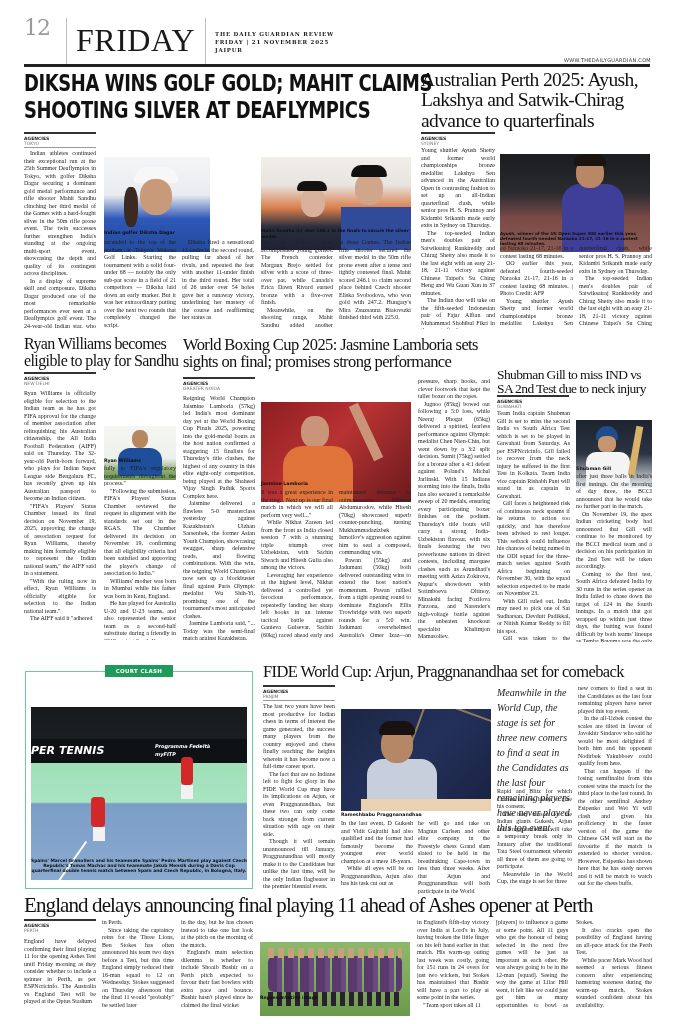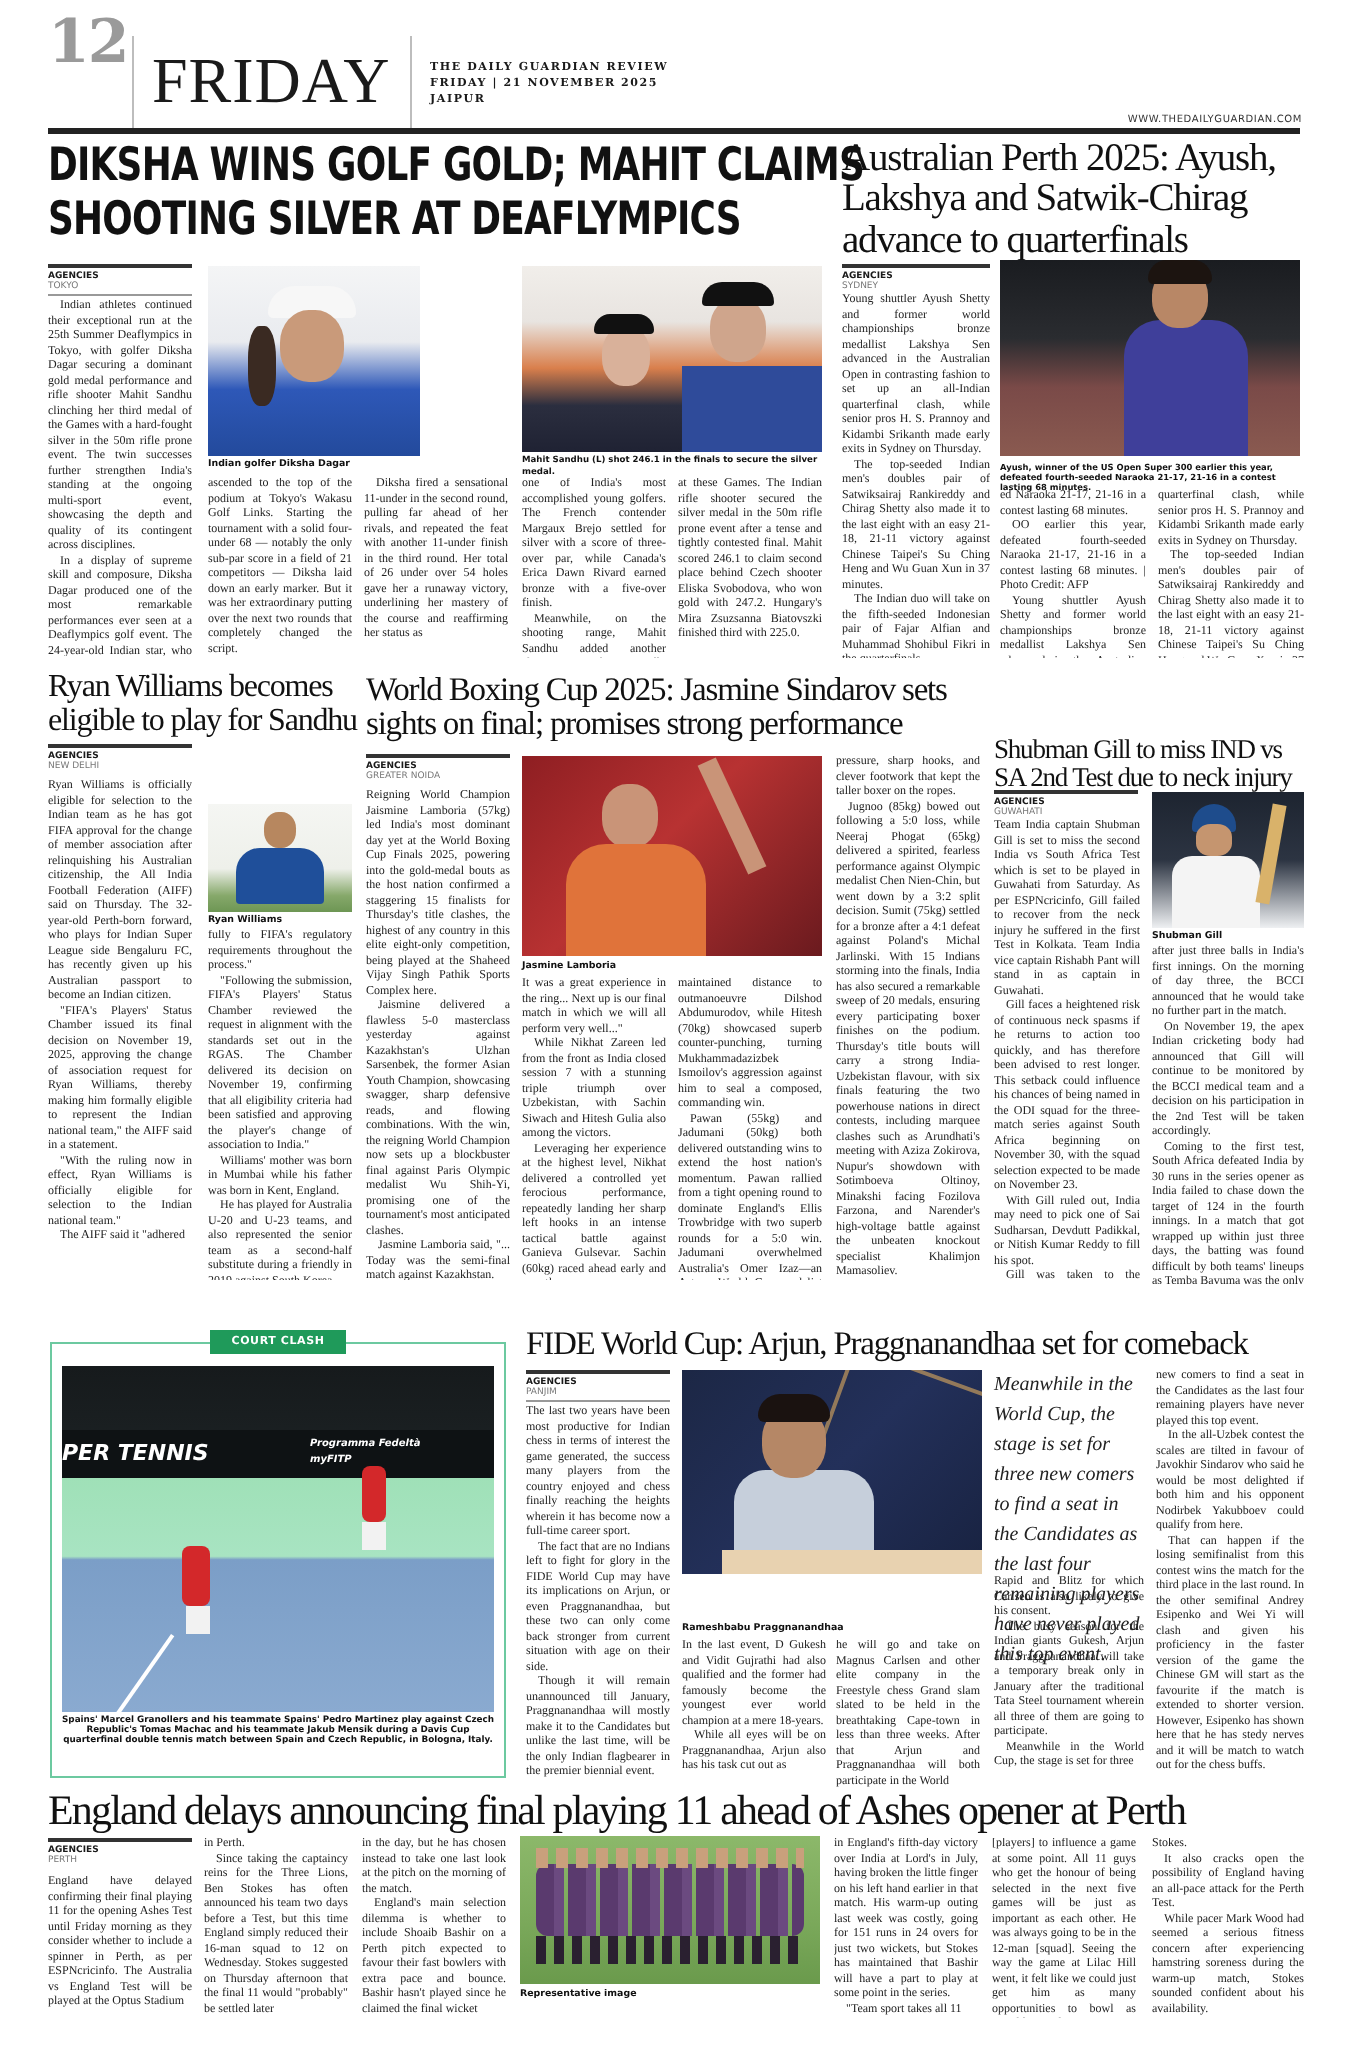--- a/index.html
+++ b/index.html
@@ -1,33 +1,33 @@
 <!DOCTYPE html>
 <html><head>
 <meta charset="utf-8">
 <style>
   * { box-sizing: border-box; margin: 0; padding: 0; }
   html, body { width: 673px; height: 1024px; background: #ffffff; overflow: hidden; }
   body { font-family: "Liberation Serif", serif; color: #1a1a1a; position: relative; }
   .abs { position: absolute; }
-  .masthead-num { font-family: "DejaVu Serif", serif; font-size: 30px; font-weight: bold; color: #9a9a9a; top: 4px; left: 24px; letter-spacing: -1px; }
+  .masthead-num { font-family: "DejaVu Serif", serif; font-size: 22px; font-weight: normal; color: #9a9a9a; top: 15px; left: 24px; letter-spacing: -1px; }
   .vline { background: #bdbdbd; width: 1px; }
   .masthead-sec { font-family: "Liberation Serif", serif; font-size: 32px; top: 22px; left: 76px; letter-spacing: 0.5px; }
   .masthead-meta { top: 30px; left: 215px; font-size: 5.5px; line-height: 8px; font-weight: bold; letter-spacing: 0.8px; font-family: "DejaVu Serif", serif; }
   .site { top: 57px; right: 22px; font-size: 5px; font-family: "DejaVu Sans", sans-serif; letter-spacing: 0.3px; color: #333; }
   .topbar { top: 64px; left: 24px; width: 626px; height: 3px; background: #222; }
   .h-cond { font-family: "DejaVu Sans", sans-serif; font-weight: bold; transform-origin: left top; letter-spacing: -0.5px; color: #111; line-height: 1; }
   .h-serif { font-family: "Liberation Serif", serif; color: #111; line-height: 1.05; letter-spacing: -0.6px; }
   .agency { font-family: "DejaVu Sans", sans-serif; font-size: 4.5px; font-weight: bold; line-height: 5px; border-top: 2px solid #333; padding-top: 2px; }
   .agency .loc { font-weight: normal; color: #777; display: block; }
   .agency-rule { height: 1px; background: #999; }
   .col { font-size: 6px; line-height: 7.5px; text-align: justify; color: #222; overflow: hidden; }
   .col p { text-indent: 6px; }
   .cap { font-family: "DejaVu Sans", sans-serif; font-size: 4.7px; font-weight: bold; line-height: 5.5px; color: #111; }
-  .photo { overflow: hidden; }
+  .photo { overflow: hidden; margin-top: 24px; }
   .pull { font-style: italic; font-size: 10px; line-height: 15px; color: #222; }
 </style>
 </head>
 <body>
 
 <div class="abs masthead-num">12</div>
 <div class="abs vline" style="left:66px;top:18px;height:46px;"></div>
 <div class="abs masthead-sec">FRIDAY</div>
 <div class="abs vline" style="left:205px;top:18px;height:46px;"></div>
 <div class="abs masthead-meta">
@@ -124,21 +124,21 @@
   <div style="position:absolute;left:14px;top:22px;width:44px;height:28px;background:#1f4f9a;border-radius:12px 12px 2px 2px;"></div>
 </div>
 <div class="abs cap" style="left:104px;top:458px;width:72px;">Ryan Williams</div>
 <div class="abs col" style="left:104px;top:465px;width:72px;height:175px;">
   <p style="text-indent:0">fully to FIFA's regulatory requirements throughout the process."</p>
   <p>"Following the submission, FIFA's Players' Status Chamber reviewed the request in alignment with the standards set out in the RGAS. The Chamber delivered its decision on November 19, confirming that all eligibility criteria had been satisfied and approving the player's change of association to India."</p>
   <p>Williams' mother was born in Mumbai while his father was born in Kent, England.</p>
   <p>He has played for Australia U-20 and U-23 teams, and also represented the senior team as a second-half substitute during a friendly in 2019 against South Korea.</p>
 </div>
 
-<div class="abs h-serif" style="left:183px;top:336px;width:300px;font-size:16.5px;">World Boxing Cup 2025: Jasmine Sindarov sets sights on final; promises strong performance</div>
+<div class="abs h-serif" style="left:183px;top:336px;width:300px;font-size:16.5px;">World Boxing Cup 2025: Jasmine Lamboria sets sights on final; promises strong performance</div>
 <div class="abs agency" style="left:183px;top:377px;width:72px;">
   <span>AGENCIES</span>
   <span class="loc">GREATER NOIDA</span>
 </div>
 <div class="abs col" style="left:183px;top:395px;width:72px;height:245px;">
   <p style="text-indent:0">Reigning World Champion Jaismine Lamboria (57kg) led India's most dominant day yet at the World Boxing Cup Finals 2025, powering into the gold-medal bouts as the host nation confirmed a staggering 15 finalists for Thursday's title clashes, the highest of any country in this elite eight-only competition, being played at the Shaheed Vijay Singh Pathik Sports Complex here.</p>
   <p>Jaismine delivered a flawless 5-0 masterclass yesterday against Kazakhstan's Ulzhan Sarsenbek, the former Asian Youth Champion, showcasing swagger, sharp defensive reads, and flowing combinations. With the win, the reigning World Champion now sets up a blockbuster final against Paris Olympic medalist Wu Shih-Yi, promising one of the tournament's most anticipated clashes.</p>
   <p>Jasmine Lamboria said, "... Today was the semi-final match against Kazakhstan.</p>
 </div>
 <div class="abs photo" style="left:261px;top:378px;width:150px;height:100px;background:linear-gradient(135deg,#8e1e22 0%,#b83232 45%,#6a1a1e 100%);">

